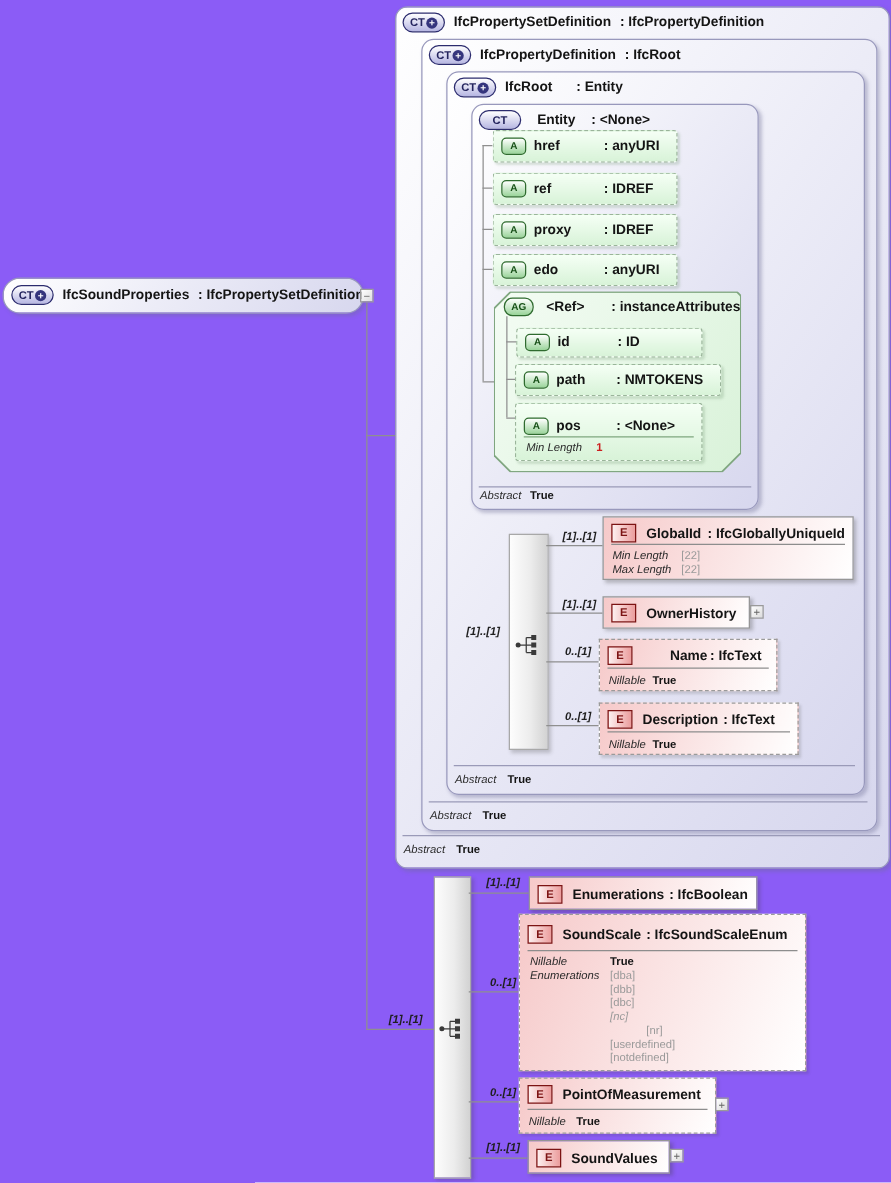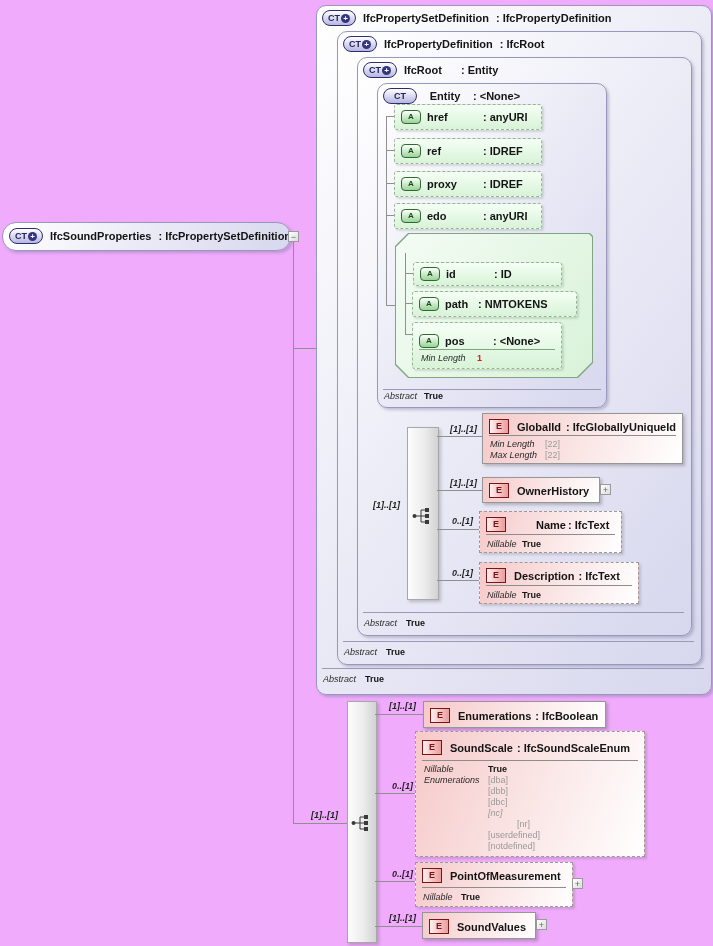--- a/index.html
+++ b/index.html
@@ -1,16 +1,16 @@
 <!DOCTYPE html>
 <html><head>
 <meta charset="utf-8">
 <style>
   html,body{margin:0;padding:0;background:#fff;}
-  .canvas{position:relative;width:713px;height:946px;background:#f0abfc;
+  .canvas{position:relative;width:713px;height:946px;background:#8b5cf6;
           font-family:"Liberation Sans",sans-serif;overflow:hidden;}
 
   
   .cbox{position:absolute;border:1px solid #9898bc;border-radius:10px;
         background:linear-gradient(125deg,#ffffff 0%,#ececf7 45%,#d7d7ee 100%);
         box-shadow:2px 2px 3px rgba(110,110,150,.38);}
   .cbox-hdr{position:absolute;top:4px;left:5px;display:flex;align-items:center;gap:7px;}
   .hdr-name{font-size:11px;font-weight:bold;color:#141414;white-space:nowrap;}
   .hdr-type{font-size:11px;font-weight:bold;color:#141414;white-space:nowrap;}
 
@@ -149,34 +149,39 @@
   </div>
   <div class="attr" style="left:394px;top:203px;width:146px;height:24px;">
     <span class="a-icon">A</span>
     <span class="nm">edo</span>
     <span class="tp" style="left:88px;">: anyURI</span>
   </div>
 
   <div class="ag-outer" style="left:395px;top:233px;width:198px;height:145px;">
     <div class="ag-inner"></div>
   </div>
+  <div class="ag-hdr" style="position:absolute;left:403px;top:238px;">
+    <span class="ag-icon">AG</span>
+    <span class="hdr-name" style="margin-left:10px;min-width:52px;">&lt;Ref&gt;</span>
+    <span class="hdr-type">: instanceAttributes</span>
+  </div>
   <div class="vline" style="left:405px;top:253px;height:81px;"></div>
   <div class="hline" style="left:405px;top:273px;width:8px;"></div>
   <div class="hline" style="left:405px;top:303px;width:7px;"></div>
   <div class="hline" style="left:405px;top:334px;width:7px;"></div>
 
   <div class="attr" style="left:413px;top:262px;width:147px;height:22px;">
     <span class="a-icon">A</span>
     <span class="nm">id</span>
     <span class="tp" style="left:80px;">: ID</span>
   </div>
   <div class="attr" style="left:412px;top:291px;width:163px;height:24px;">
     <span class="a-icon">A</span>
     <span class="nm">path</span>
-    <span class="tp" style="left:65px;text-align:center;">: NMTOKENS</span>
+    <span class="tp" style="left:80px;text-align:center;">: NMTOKENS</span>
   </div>
   <div class="attr" style="left:412px;top:322px;width:148px;height:45px;">
     <span class="a-icon" style="top:11px;margin-top:0;">A</span>
     <span class="nm" style="top:12px;transform:none;">pos</span>
     <span class="tp" style="left:80px;top:12px;transform:none;">: &lt;None&gt;</span>
     <div class="sep" style="top:26px;background:#7fa67f;"></div>
     <span class="facet-lbl" style="left:8px;top:30px;">Min Length</span>
     <span class="facet-val red" style="left:64px;top:30px;">1</span>
   </div>
 

